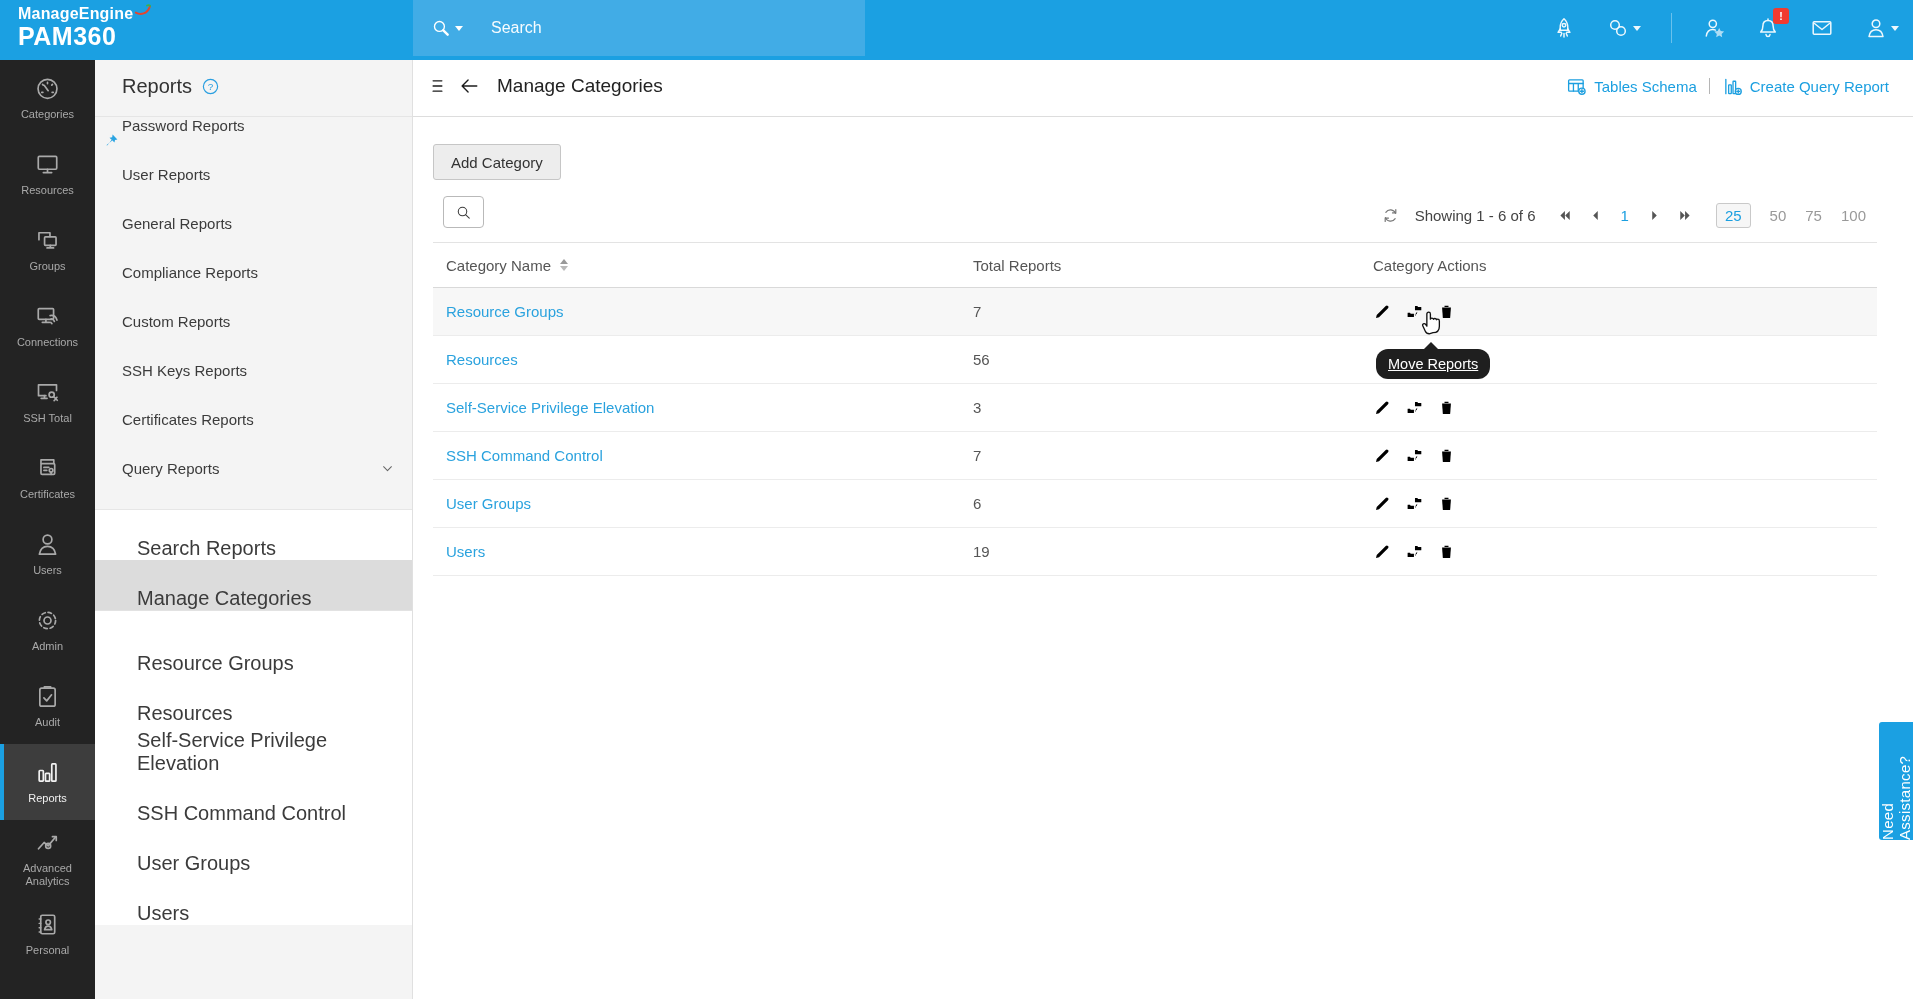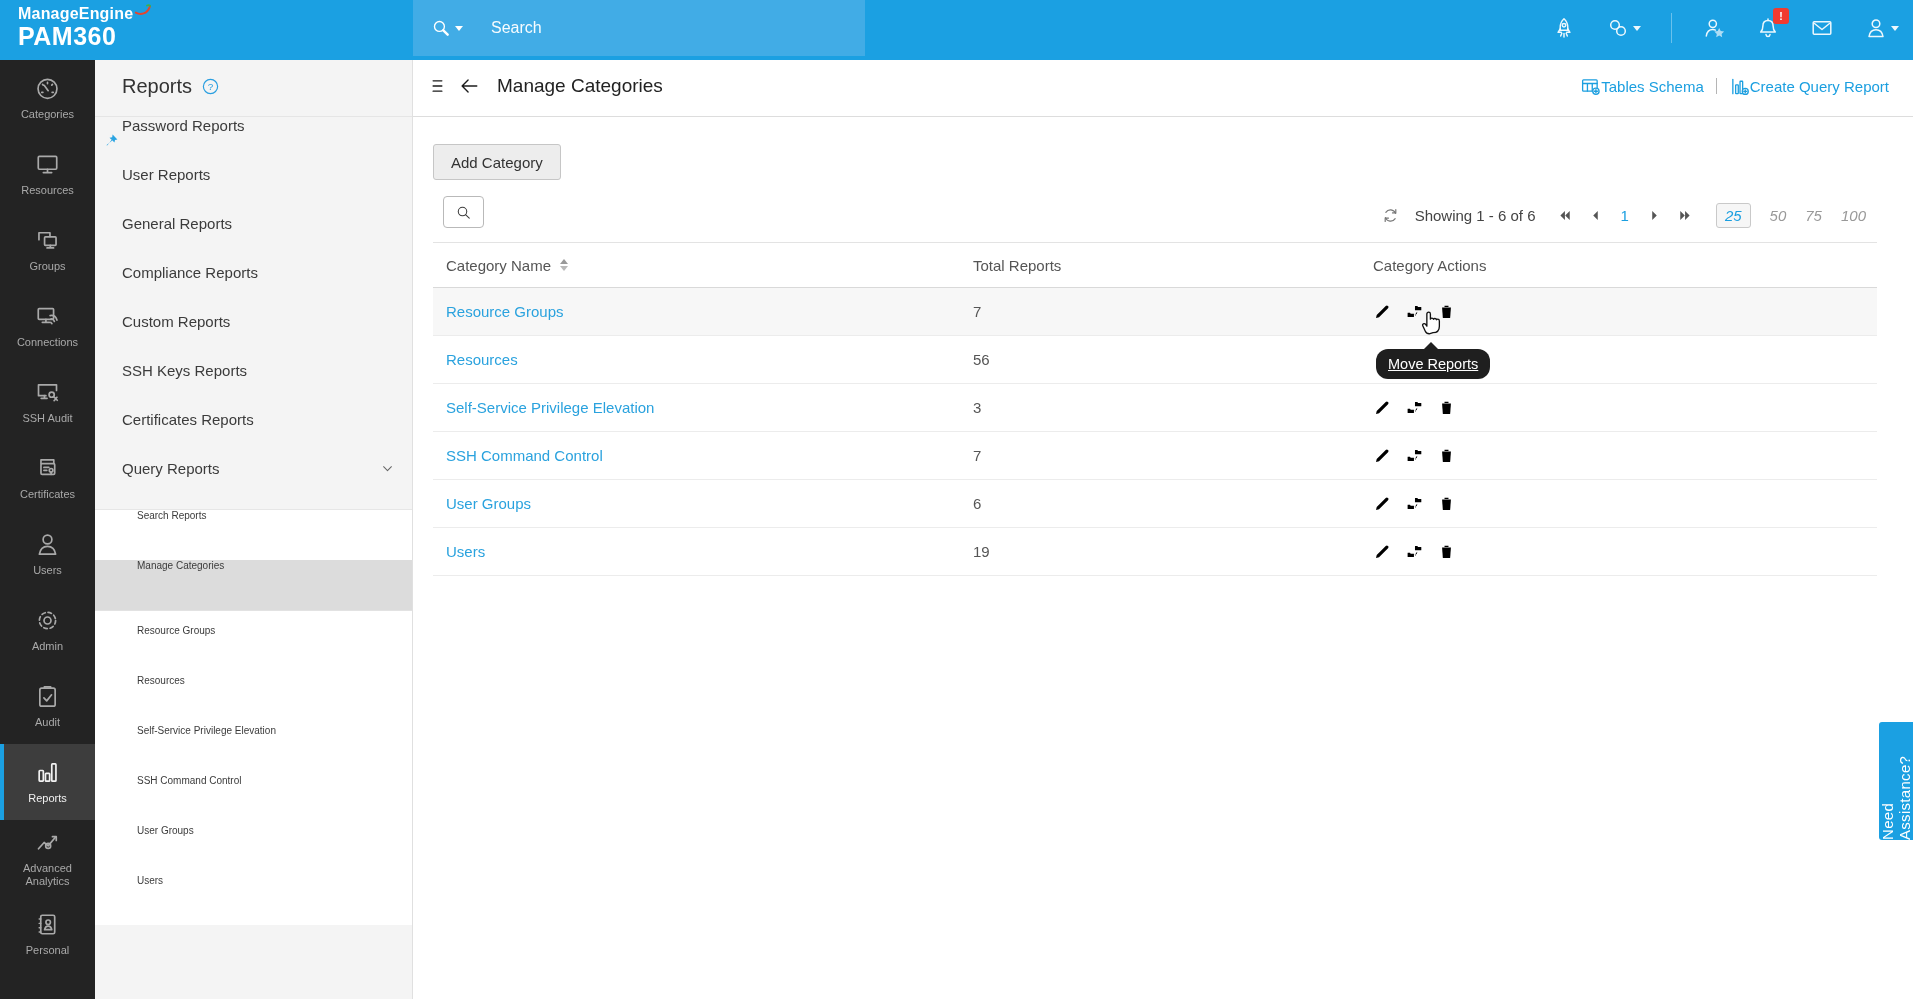--- a/index.html
+++ b/index.html
@@ -39,32 +39,32 @@
   
   .subnav { position:absolute; left:95px; top:56px; bottom:0; width:318px; background:#f4f4f4; border-right:1px solid #e0e0e0; z-index:9; }
   .subnav-head { height:61px; display:flex; align-items:center; gap:9px; padding-left:27px; border-bottom:1px solid #e5e5e5; }
   .subnav-title { font-size:20px; color:#333; }
   .help { width:19px; height:19px; color:#2a9fe0; cursor:pointer; }
   .sn-item { height:49px; display:flex; align-items:flex-start; padding-left:27px; font-size:15px; color:#3b3b3b; position:relative; cursor:pointer; }
   .sn-item .pin { position:absolute; left:8px; top:16px; width:16px; height:16px; color:#2aa4e2; }
   .query-row { justify-content:space-between; padding-right:16px; }
   .query-row .icon { width:17px; height:17px; color:#666; }
   .query-section { background:#fff; border-top:1px solid #e6e6e6; }
-  .qs-item { height:50px; display:flex; align-items:flex-start; padding-left:42px; font-size:10px; color:#3b3b3b; cursor:pointer; }
+  .qs-item { height:50px; display:flex; align-items:flex-end; padding-left:42px; font-size:20px; color:#3b3b3b; cursor:pointer; }
   .qs-item.active { background:#dcdcdc; }
   .sub-divider { border-top:1px solid #e2e2e2; margin-bottom:14px; }
 
   
   .main { position:absolute; left:413px; top:56px; right:0; bottom:0; background:#fff; }
   .main-head { height:61px; display:flex; align-items:center; padding:0 24px 0 16px; border-bottom:1px solid #ddd; }
   .main-head .hicon { width:22px; height:22px; color:#1d1d1d; cursor:pointer; }
   .main-head .hicon + .hicon { margin-left:7px; }
   .page-title { font-size:19px; font-weight:500; color:#222; margin-left:17px; }
   .head-links { margin-left:auto; display:flex; align-items:center; }
-  .hlink { display:flex; align-items:center; color:#1b9fe0; font-size:15px; cursor:pointer;justify-content:space-between; }
+  .hlink { display:flex; align-items:center; gap:7px; color:#1b9fe0; font-size:15px; cursor:pointer;justify-content:space-between; }
   .hlink .icon { width:21px; height:21px; }
   .vsep { width:1px; height:16px; background:#b5b5b5; margin:0 12px; }
 
   .add-btn { display:inline-block; margin:27px 0 0 20px; height:36px; padding:0 17px; background:#ededed; border:1px solid #c6c6c6; border-radius:3px; font-size:15px; color:#333; font-family:inherit; cursor:pointer; }
   .search-toggle { display:flex; align-items:center; justify-content:center; margin:16px 0 0 30px; width:41px; height:32px; background:#fff; border:1px solid #b9b9b9; border-radius:4px; cursor:pointer; color:#3a3a3a; }
   .search-toggle .icon { width:17px; height:17px; }
 
   .pager { position:absolute; top:147px; right:47px; display:flex; align-items:center; font-size:15px; color:#555; }
   .pg-refresh { width:19px; height:19px; color:#777; margin-right:15px; cursor:pointer; }
   .showing { color:#444; margin-right:13px; }
@@ -216,21 +216,21 @@
       </div>
       <div class="nav-item">
         <span class="icon">
           <svg viewBox="0 0 24 24">
             <path d="M20 10.2V5.2H4v9.6h6.6"></path>
             <path d="M9.3 14.8v2.4M6.4 17.2h5.2"></path>
             <circle cx="15.7" cy="13.9" r="2.3"></circle>
             <path d="M17.4 15.6l3.3 3.3M19.2 17.4l1.2-1.2M17.9 19.2l1-1"></path>
           </svg>
         </span>
-        <span class="nav-label">SSH Audit</span>
+        <span class="nav-label">SSH Total</span>
       </div>
       <div class="nav-item">
         <span class="icon">
           <svg viewBox="0 0 24 24">
             <path d="M6.2 7.6V4.4h11.4v3"></path>
             <rect x="6.2" y="7.6" width="12.2" height="9.6" rx="1"></rect>
             <path d="M8.8 11h4.4M8.8 13.6h2.6"></path>
             <circle cx="15.2" cy="13.6" r="1.6"></circle>
             <path d="M15.2 15.3v1.9"></path>
           </svg>
@@ -450,21 +450,21 @@
       <span class="icon pgbtn">
           <svg viewBox="0 0 24 24">
             <path fill="currentColor" stroke="none" d="M8.8 5.6l6.4 6.4-6.4 6.4V5.6z"></path>
           </svg>
         </span>
       <span class="icon pgbtn">
           <svg viewBox="0 0 24 24">
             <path fill="currentColor" stroke="none" d="M4.6 5.6L11 12l-6.4 6.4V5.6zM11.4 5.6L17.8 12l-6.4 6.4V5.6z"></path>
           </svg>
         </span>
-      <span id="page-sizes" style="display:flex;align-items:center;font-style:italic;">
+      <span id="page-sizes" style="display:flex;align-items:center;">
           <span class="size-box">25</span>
           <span class="size">50</span>
           <span class="size">75</span>
           <span class="size">100</span>
         </span>
     </div>
 
     <div class="table-wrap">
       <div class="thead">
         <div class="col-name">

